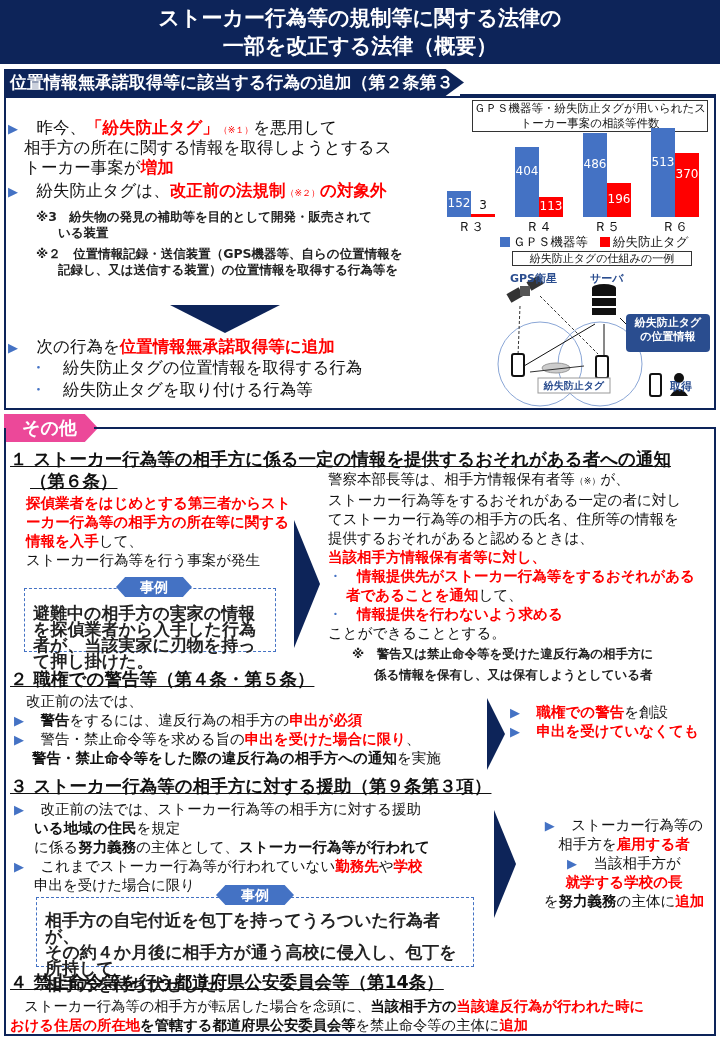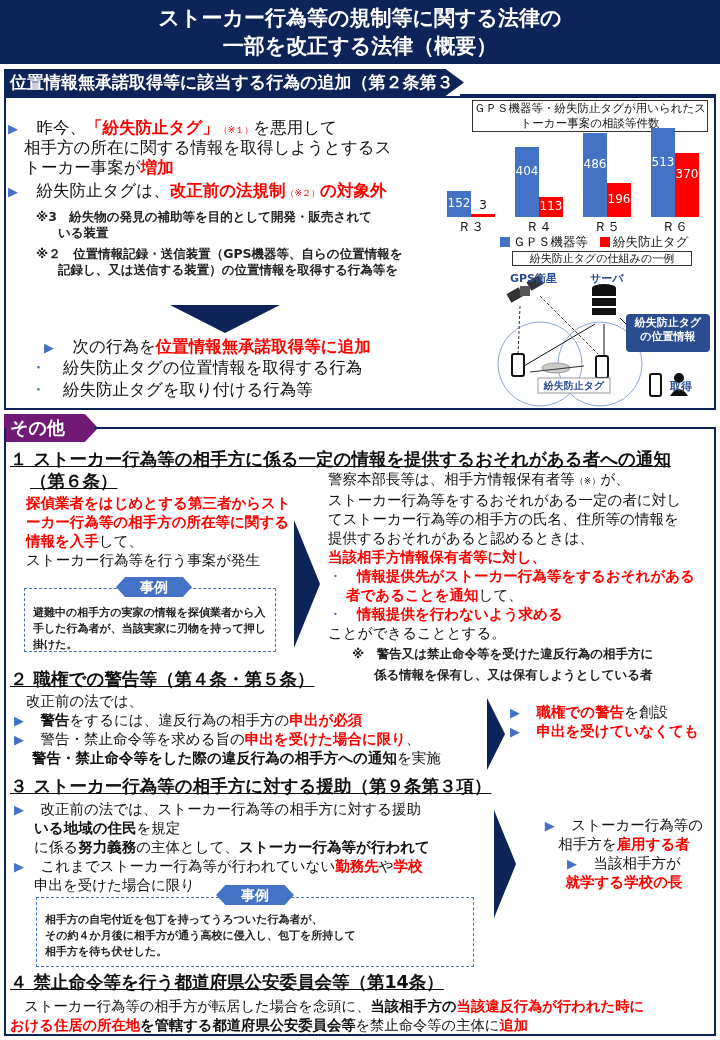--- a/index.html
+++ b/index.html
@@ -27,27 +27,27 @@
   .bar-label { position: absolute; color: #fff; font-size: 12px; text-align: center; }
   .bar-label.dark { color: #111; }
   .xcat { position: absolute; font-size: 13px; text-align: center; width: 50px; }
   #legend { position: absolute; left: 500px; top: 234px; font-size: 12.5px; }
   .sw { display: inline-block; width: 10px; height: 10px; margin-right: 3px; vertical-align: -1px; }
   #mech-title { position: absolute; left: 512px; top: 251px; width: 180px; height: 15px; border: 1px solid #333; font-size: 11px; line-height: 13px; text-align: center; }
 
   #down-arrow { position: absolute; left: 170px; top: 305px; width: 0; height: 0; border-left: 55px solid transparent; border-right: 55px solid transparent; border-top: 28px solid #0d2459; }
 
   
-  #other-header { position: absolute; left: 4px; top: 414px; width: 94px; height: 28px; background: #701a75; color: #fff; font-weight: bold; font-size: 18px; line-height: 28px; padding-left: 6px; clip-path: polygon(0 0, 86% 0, 100% 50%, 86% 100%, 0 100%); }
+  #other-header { position: absolute; left: 4px; top: 414px; width: 94px; height: 28px; background: #ec4899; color: #fff; font-weight: bold; font-size: 18px; line-height: 28px; padding-left: 18px; clip-path: polygon(0 0, 86% 0, 100% 50%, 86% 100%, 0 100%); }
   #other-line { position: absolute; left: 94px; top: 427px; width: 622px; height: 2px; background: #0d2459; }
   #sec2 { position: absolute; left: 4px; top: 428px; width: 712px; height: 608px; border: 2px solid #0d2459; border-top: none; }
 
   .sub-h { position: absolute; font-weight: bold; font-size: 17.5px; line-height: 22px; text-decoration: underline; color: #111; }
   .t { position: absolute; font-size: 14.5px; line-height: 19px; }
-  .case-box { position: absolute; border: 1px dashed #4472c4; font-size: 11px; font-weight: bold; line-height: 16px; padding: 6px 8px; color: #222; }
+  .case-box { position: absolute; border: 1px dashed #4472c4; font-size: 17px; font-weight: bold; line-height: 16px; padding: 6px 8px; color: #222; }
   .case-tag { position: absolute; height: 20px; background: #4472c4; color: #fff; font-weight: bold; font-size: 14px; text-align: center; line-height: 20px; clip-path: polygon(12% 0, 88% 0, 100% 50%, 88% 100%, 12% 100%, 0 50%); }
   .r-arrow { position: absolute; width: 0; height: 0; border-top: solid transparent; border-bottom: solid transparent; border-left: solid #0d2459; }
 </style>
 </head>
 <body>
 
 <div id="title">
   <div>ストーカー行為等の規制等に関する法律の</div>
   <div>一部を改正する法律（概要）</div>
 </div>
@@ -70,21 +70,21 @@
   <div>※3　紛失物の発見の補助等を目的として開発・販売されて</div>
   <div style="padding-left:22px;">いる装置</div>
 </div>
 <div class="note" style="top:246px; left:36px;">
   <div>※２　位置情報記録・送信装置（GPS機器等、自らの位置情報を</div>
   <div style="padding-left:22px;">記録し、又は送信する装置）の位置情報を取得する行為等を</div>
 </div>
 
 <div id="down-arrow"></div>
 
-<div class="p1" style="top:337px;margin-left:36px;">
+<div class="p1" style="top:337px;">
   <span class="tri">▶</span><span>　次の行為を</span><span class="red">位置情報無承諾取得等に追加</span>
 </div>
 <div class="p1" style="top:358px; left:30px;">
   <span class="dot">・</span>　<span>紛失防止タグの位置情報を取得する行為</span>
 </div>
 <div class="p1" style="top:380px; left:30px;">
   <span class="dot">・</span>　<span>紛失防止タグを取り付ける行為等</span>
 </div>
 
 <div id="chart-title">ＧＰＳ機器等・紛失防止タグが用いられたストーカー事案の相談等件数</div>
@@ -218,20 +218,21 @@
   <div>その約４か月後に相手方が通う高校に侵入し、包丁を所持して</div>
   <div>相手方を待ち伏せした。</div>
 </div>
 <div class="case-tag" style="left:216px; top:885px; width:78px;">事例</div>
 <div class="r-arrow" style="left:494px; top:810px; border-top-width:54px; border-bottom-width:54px; border-left-width:22px;"></div>
 <div class="t" style="left:534px; top:816px; width:180px; line-height:19px; text-align:center;">
   <div><span class="tri">▶</span>　<span>ストーカー行為等の</span></div>
   <div><span>相手方を</span><span class="red">雇用する者</span></div>
   <div><span class="tri">▶</span>　<span>当該相手方が</span></div>
   <div class="red">就学する学校の長</div>
+  <div><span>を</span><span class="bold">努力義務</span><span>の主体に</span><span class="red">追加</span></div>
 </div>
 
 <div class="sub-h" style="left:10px; top:971px;">４ 禁止命令等を行う都道府県公安委員会等（第14条）</div>
 <div class="t" style="left:10px; top:997px; font-size:14.3px;">
   <span>　ストーカー行為等の相手方が転居した場合を念頭に、</span><span class="bold">当該相手方の</span><span class="red">当該違反行為が行われた時に</span>
 </div>
 <div class="t" style="left:10px; top:1016px; font-size:14.3px;">
   <span class="red">おける住居の所在地</span><span class="bold">を管轄する都道府県公安委員会等</span><span>を禁止命令等の主体に</span><span class="red">追加</span>
 </div>
 

